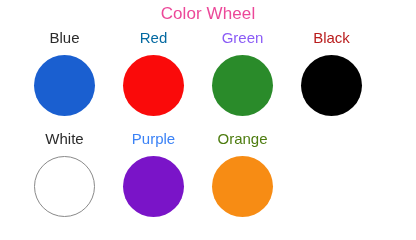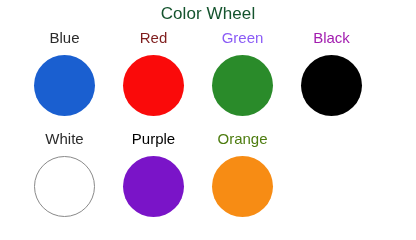--- a/index.html
+++ b/index.html
@@ -62,48 +62,48 @@
   }
   .swatch-circle.outlined {
     border: 1px solid #8a8a8a;
   }
 </style>
 </head>
 <body>
 
 <div class="canvas" style="background: rgb(255, 255, 255);">
 
-  <div class="chart-title" style="color: #14532d;">Color Wheel</div>
+  <div class="chart-title" style="color: #ec4899;">Color Wheel</div>
 
   <div class="row row-1">
     <div class="swatch-cell c0">
       <div class="swatch-label" style="color: rgb(43, 43, 43);">Blue</div>
       <div class="swatch-circle" style="background-color: rgb(26, 95, 208);"></div>
     </div>
     <div class="swatch-cell c1">
-      <div class="swatch-label" style="color: #7f1d1d;">Red</div>
+      <div class="swatch-label" style="color: #0369a1;">Red</div>
       <div class="swatch-circle" style="background-color: rgb(250, 10, 10);"></div>
     </div>
     <div class="swatch-cell c2">
       <div class="swatch-label" style="color: #8b5cf6;">Green</div>
       <div class="swatch-circle" style="background-color: rgb(42, 139, 42);"></div>
     </div>
     <div class="swatch-cell c3">
-      <div class="swatch-label" style="color: #a21caf;">Black</div>
+      <div class="swatch-label" style="color: #b91c1c;">Black</div>
       <div class="swatch-circle" style="background-color: rgb(0, 0, 0);"></div>
     </div>
   </div>
 
   <div class="row row-2">
     <div class="swatch-cell c0">
       <div class="swatch-label" style="color: rgb(43, 43, 43);">White</div>
       <div class="swatch-circle outlined" style="background-color: rgb(255, 255, 255); border-color: rgb(138, 138, 138);"></div>
     </div>
     <div class="swatch-cell c1">
-      <div class="swatch-label" style="color: #000000;">Purple</div>
+      <div class="swatch-label" style="color: #3b82f6;">Purple</div>
       <div class="swatch-circle" style="background-color: rgb(122, 20, 200);"></div>
     </div>
     <div class="swatch-cell c2">
       <div class="swatch-label" style="color: #4d7c0f;">Orange</div>
       <div class="swatch-circle" style="background-color: rgb(247, 140, 20);"></div>
     </div>
   </div>
 
 </div>
 

